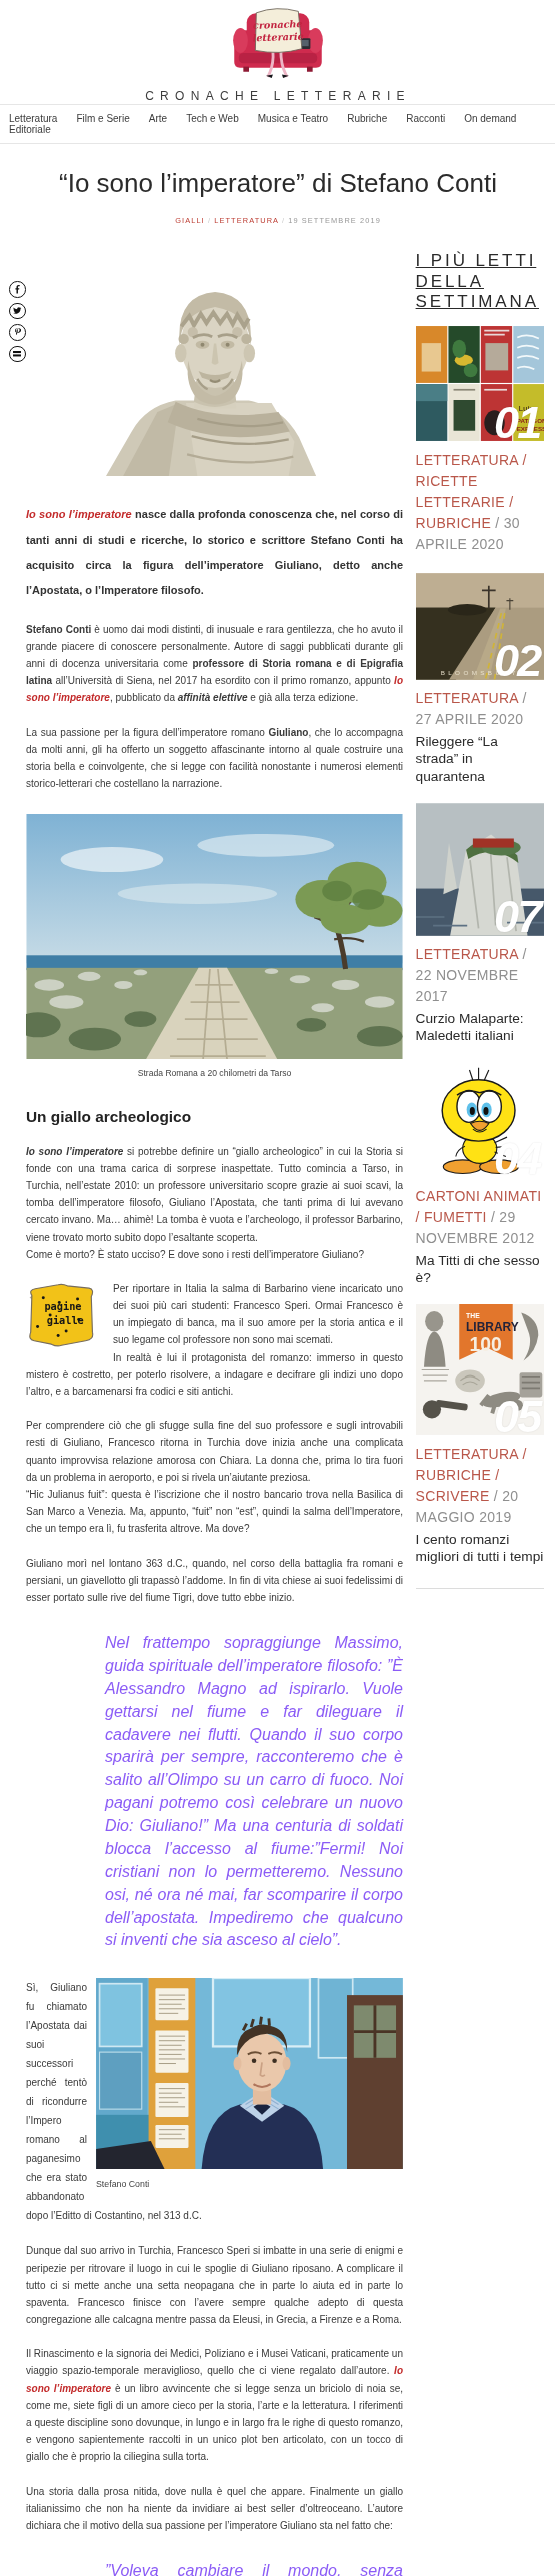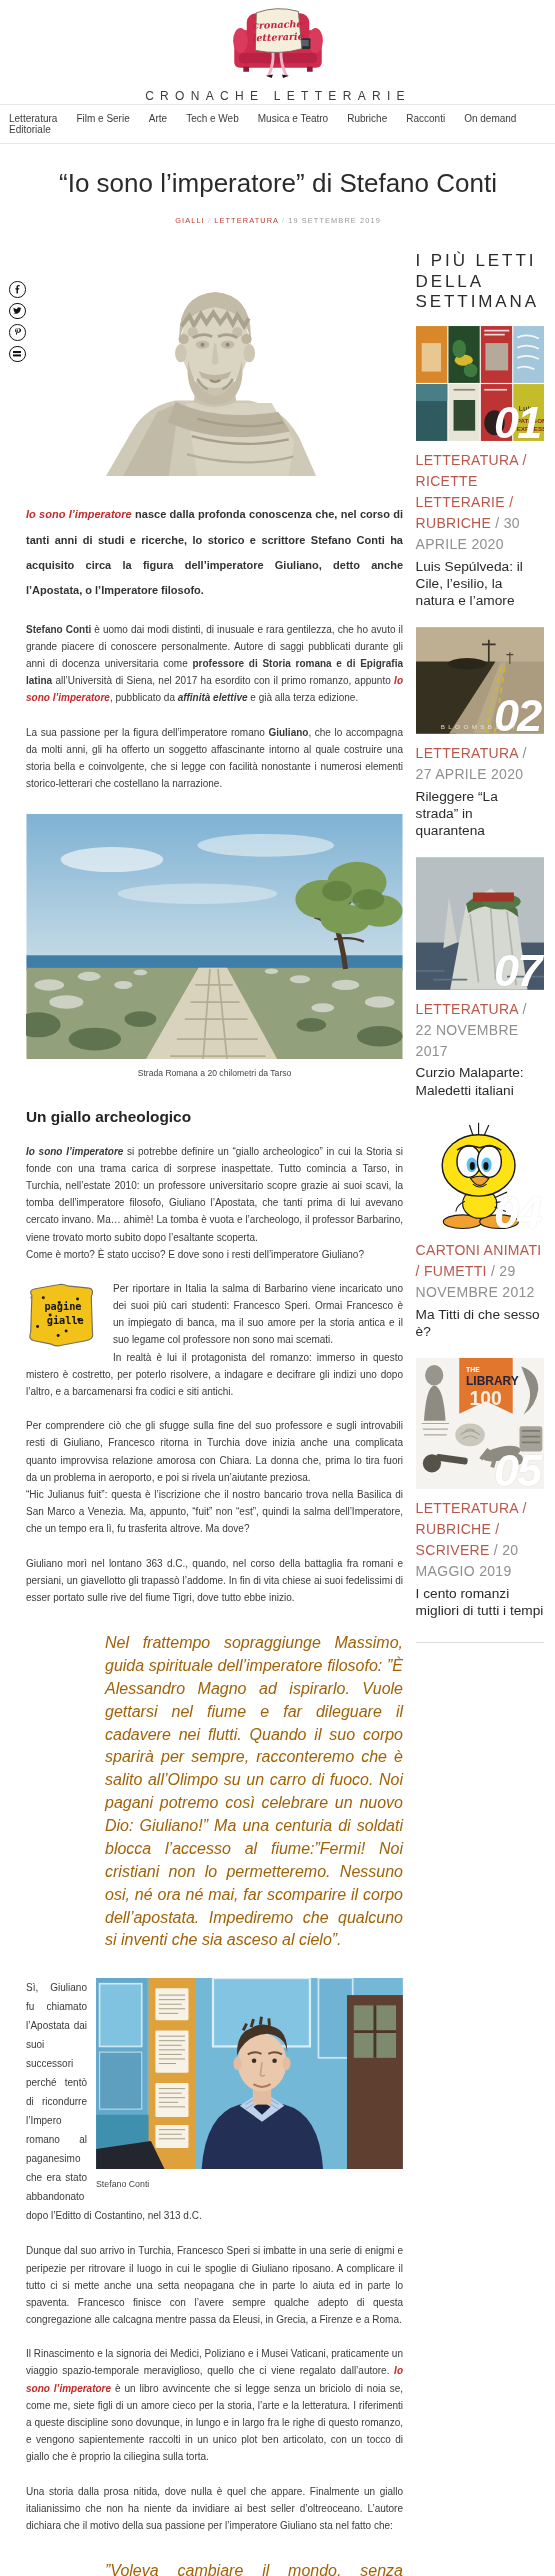--- a/index.html
+++ b/index.html
@@ -44,35 +44,35 @@
   .article-col p{font-size:10px;line-height:1.72;text-align:justify;margin:17px 0;}
   p.intro{font-size:11px;font-weight:700;line-height:2.3;color:#333;margin:24px 0 13.7px;}
   .mb0{margin-bottom:0 !important;}
   .mt0{margin-top:0 !important;}
   h2{font-size:15.4px;color:#232323;margin:30px 0 4.6px;font-weight:700;}
   .seg-b{font-weight:700;}
   .seg-bi{font-weight:700;font-style:italic;}
   .seg-link{color:#c32b2b;font-weight:700;font-style:italic;}
 
   blockquote{margin:26px 0 26px 79px;font-style:italic;font-size:16px;line-height:1.43;
-    color:#a16207;text-align:justify;}
+    color:#8b5cf6;text-align:justify;}
 
   
   .pg-block{overflow:visible;}
   .pg-logo{float:left;width:70px;height:64px;margin:3.4px 17px 4.6px 0;}
 
   
   .bio{margin-top:19.4px;}
   .bio::after{content:"";display:block;clear:both;}
   .bio-fig{float:right;width:307px;margin-left:9px;}
   .bio-fig figcaption{margin-top:7.4px;font-size:8.8px;color:#434343;text-align:left;}
   .bio p{margin:3.4px 0 0;line-height:1.9;}
 
   
-  .sidebar h3{margin:26px 0 13.7px;font-size:17px;line-height:1.2;letter-spacing:2.9px;color:#2a2a2a;font-weight:400;}
+  .sidebar h3{margin:26px 0 13.7px;font-size:17px;line-height:1.2;letter-spacing:2.9px;color:#2a2a2a;font-weight:400;text-decoration:underline;}
   .sb-item{margin-bottom:18px;cursor:pointer;}
   .sb-img{position:relative;width:128px;}
   .sb-img svg{display:block;}
   .sb-num{position:absolute;right:2.9px;bottom:-3.4px;font-size:45px;font-style:italic;font-weight:700;
     color:#fff;letter-spacing:-1.7px;text-shadow:0 0 1.7px rgba(0,0,0,.12);line-height:1;}
   .sb-cats{margin-top:8.6px;font-size:14px;letter-spacing:0.3px;line-height:1.5;}
   .sb-cat-red{color:#b9574a;}
   .sb-cat-date{color:#8f8f8f;}
   .sb-title{font-size:13.7px;color:#2a2a2a;line-height:1.25;margin-top:2.9px;}
   .sb-divider{border-top:0.6px solid #dcdcdc;margin-top:23px;}
@@ -396,21 +396,20 @@
             <ellipse cx="138" cy="170" rx="18" ry="22" fill="#2a1e1e"></ellipse>
             <path d="M120 112 h40" stroke="#e8d8d8" stroke-width="3"></path>
             <rect x="171" y="102" width="54" height="100" fill="#c4bc2a"></rect>
             <text x="180" y="150" font-size="13" font-weight="700" fill="#5a4a18" font-family="Liberation Sans, sans-serif">Luis</text>
             <text x="177" y="170" font-size="11" font-weight="700" fill="#8a2218" font-family="Liberation Sans, sans-serif">PATAGON.</text>
             <text x="177" y="185" font-size="11" font-weight="700" fill="#8a2218" font-family="Liberation Sans, sans-serif">EXPRESS</text>
           </svg>
           <span class="sb-num">01</span>
         </div>
         <div class="sb-cats"><span class="sb-cat-red">LETTERATURA / RICETTE LETTERARIE / RUBRICHE </span><span class="sb-cat-date">/ 30 APRILE 2020</span></div>
-        <div class="sb-title">Luis Sepúlveda: il Cile, l’esilio, la natura e l’amore</div>
       </div>
 
       <div class="sb-item">
         <div class="sb-img">
           <svg width="128" height="107" viewBox="0 0 225 187">
             <rect width="225" height="187" fill="#c5b79e"></rect>
             <rect y="0" width="225" height="60" fill="#beae92"></rect>
             <polygon points="0,60 140,60 70,187 0,187" fill="#35301f"></polygon>
             <polygon points="140,60 225,60 225,187 58,187" fill="#ab9c80"></polygon>
             <polygon points="148,62 158,62 128,187 100,187" fill="#b8a988"></polygon>

